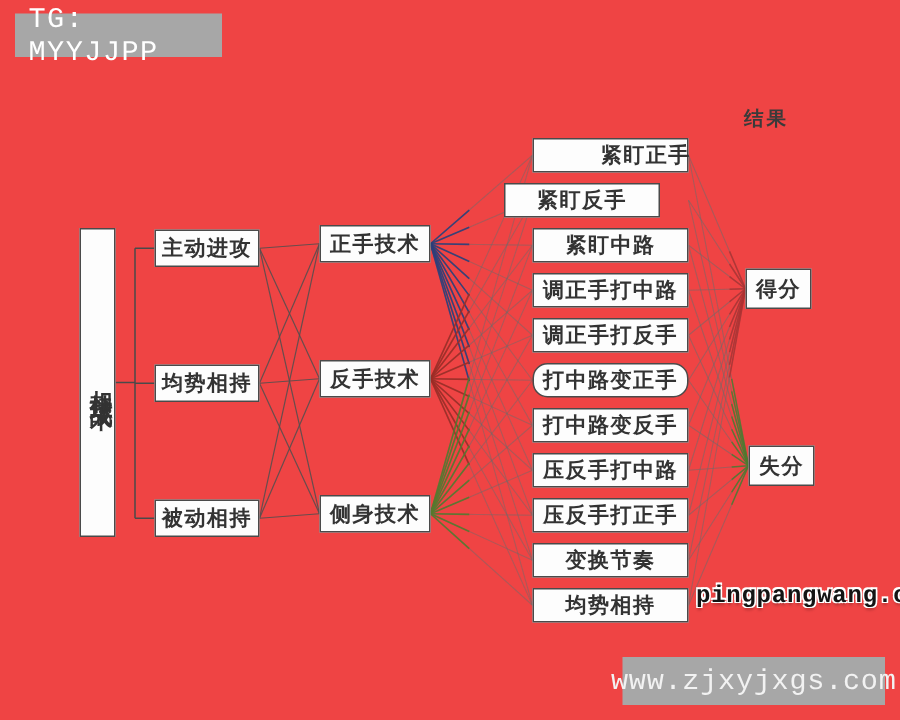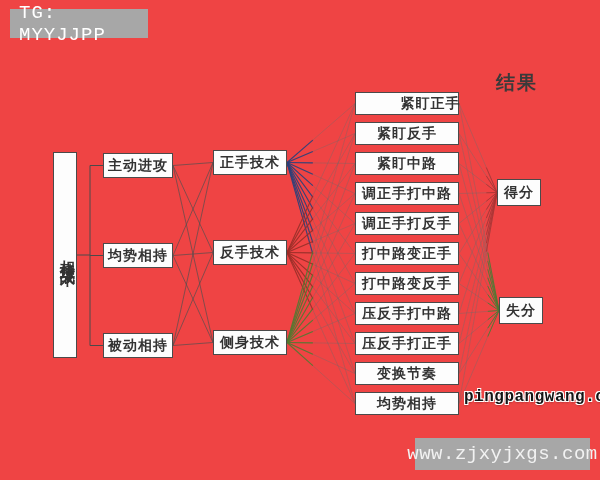--- a/index.html
+++ b/index.html
@@ -11,21 +11,21 @@
     position:absolute;left:10px;top:9px;width:138px;height:29px;
     background:#a7a7a7;color:#fff;display:flex;align-items:center;
     padding-left:9px;box-sizing:border-box;font-size:19px;letter-spacing:1px;
   }
   .title{
     position:absolute;left:45px;top:70px;width:420px;
     font-size:14px;font-weight:600;color:#3a3a3a;letter-spacing:0.5px;white-space:nowrap;
   }
   .result-header{
     position:absolute;left:496px;top:70px;
-    font-size:19px;font-weight:600;color:#3a3a3a;letter-spacing:2px;
+    font-size:13px;font-weight:600;color:#3a3a3a;letter-spacing:2px;
   }
   #edges{position:absolute;left:0;top:0;}
   .node{
     position:absolute;box-sizing:border-box;border:1px solid #4a4a4a;
     background:#fdfdfd;display:flex;align-items:center;justify-content:center;
     font-size:14px;font-weight:600;color:#333;letter-spacing:1px;white-space:nowrap;
   }
   .node.vert{
     writing-mode:vertical-rl;letter-spacing:3px;font-size:15px;
   }
@@ -176,25 +176,25 @@
     </svg>
   <div id="nodes">
       <div class="node vert" style="left: 53px; top: 152px; width: 24px; height: 206px;">相持球战术</div>
       <div class="node" style="left: 103px; top: 153px; width: 70px; height: 25px;">主动进攻</div>
       <div class="node" style="left: 103px; top: 243px; width: 70px; height: 25px;">均势相持</div>
       <div class="node" style="left: 103px; top: 333px; width: 70px; height: 25px;">被动相持</div>
       <div class="node" style="left: 213px; top: 150px; width: 74px; height: 25px;">正手技术</div>
       <div class="node" style="left: 213px; top: 240px; width: 74px; height: 25px;">反手技术</div>
       <div class="node" style="left: 213px; top: 330px; width: 74px; height: 25px;">侧身技术</div>
       <div class="node" style="left: 355px; top: 92px; width: 104px; height: 23px; padding-left: 47px;">紧盯正手</div>
-      <div class="node" style="left: 355px; top: 122px; width: 104px; height: 23px; text-align: center;">紧盯反手</div>
+      <div class="node" style="left: 336px; top: 122px; width: 104px; height: 23px; text-align: center;">紧盯反手</div>
       <div class="node" style="left: 355px; top: 152px; width: 104px; height: 23px;">紧盯中路</div>
       <div class="node" style="left: 355px; top: 182px; width: 104px; height: 23px;">调正手打中路</div>
       <div class="node" style="left: 355px; top: 212px; width: 104px; height: 23px;">调正手打反手</div>
-      <div class="node" style="left: 355px; top: 242px; width: 104px; height: 23px;">打中路变正手</div>
+      <div class="node" style="left: 355px; top: 242px; width: 104px; height: 23px; border-radius: 10px;">打中路变正手</div>
       <div class="node" style="left: 355px; top: 272px; width: 104px; height: 23px;">打中路变反手</div>
       <div class="node" style="left: 355px; top: 302px; width: 104px; height: 23px;">压反手打中路</div>
       <div class="node" style="left: 355px; top: 332px; width: 104px; height: 23px;">压反手打正手</div>
       <div class="node" style="left: 355px; top: 362px; width: 104px; height: 23px;">变换节奏</div>
       <div class="node" style="left: 355px; top: 392px; width: 104px; height: 23px;">均势相持</div>
       <div class="node" style="left: 497px; top: 179px; width: 44px; height: 27px;">得分</div>
       <div class="node" style="left: 499px; top: 297px; width: 44px; height: 27px;">失分</div>
     </div>
   <div class="site-mark">pingpangwang.com</div>
   <div class="footer-bar">

